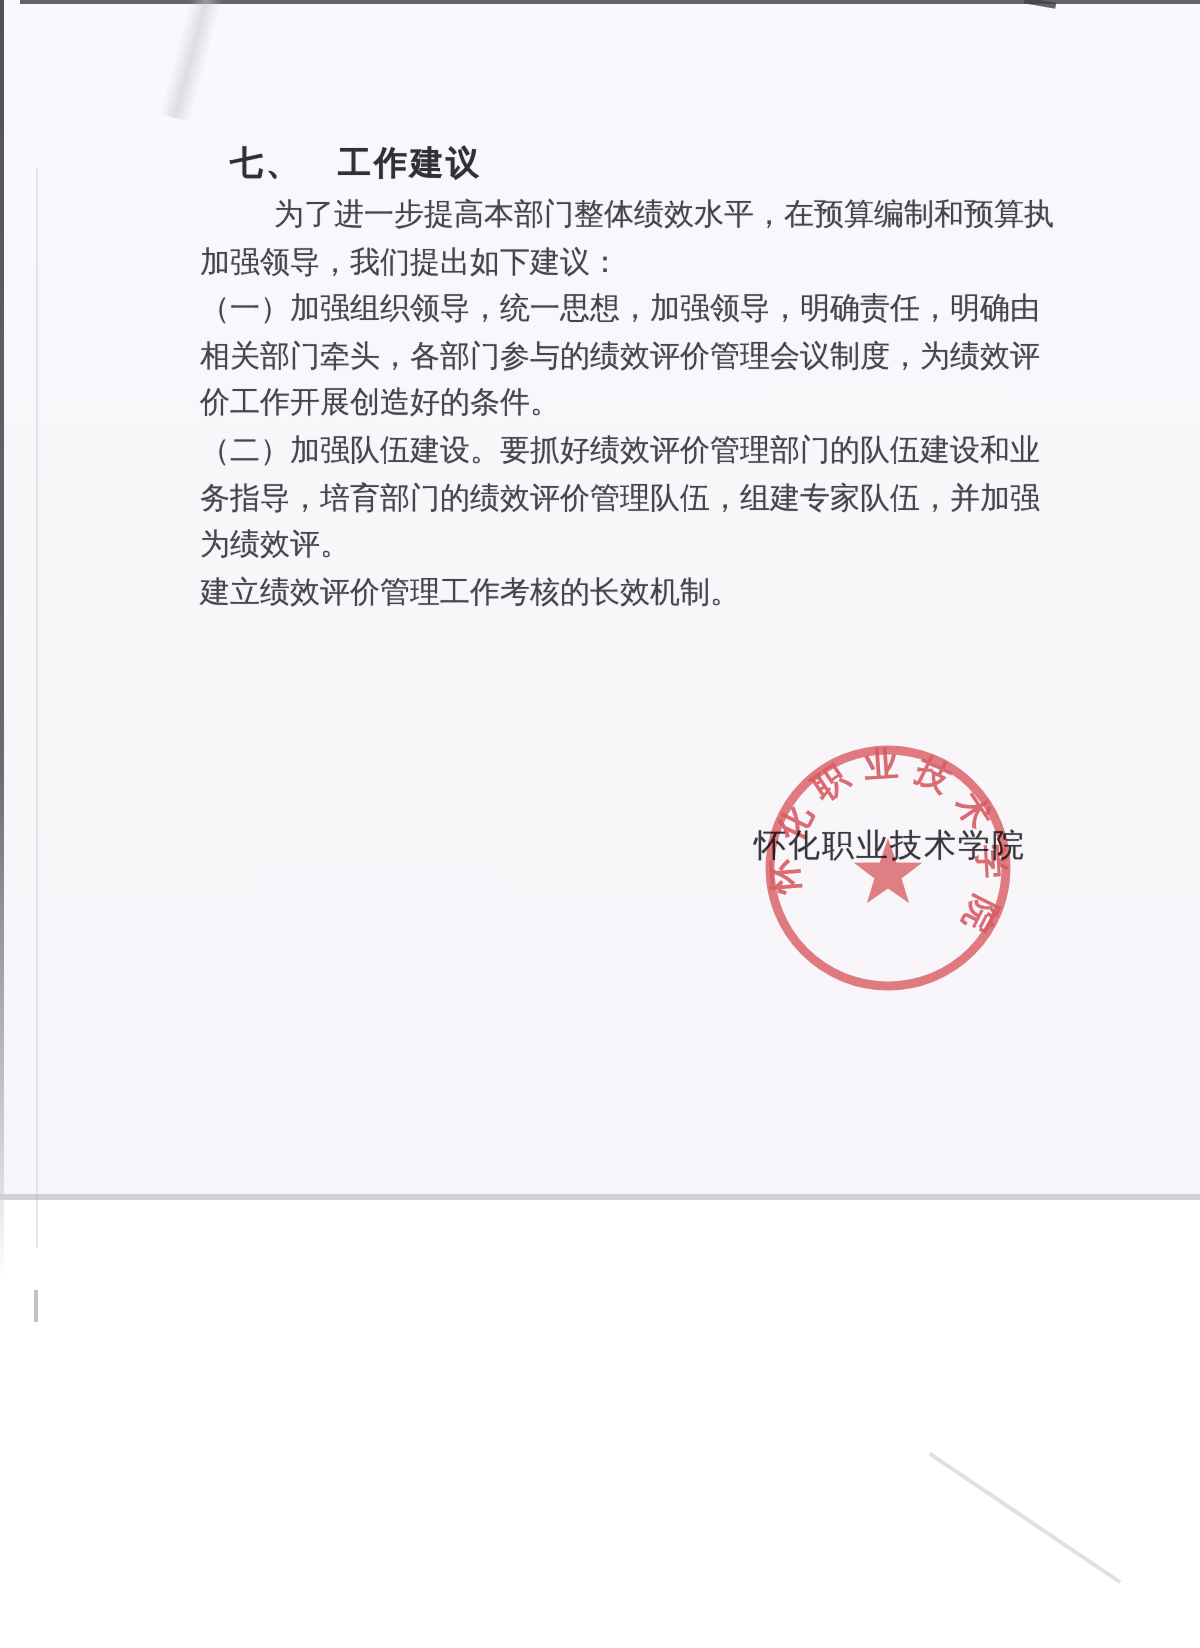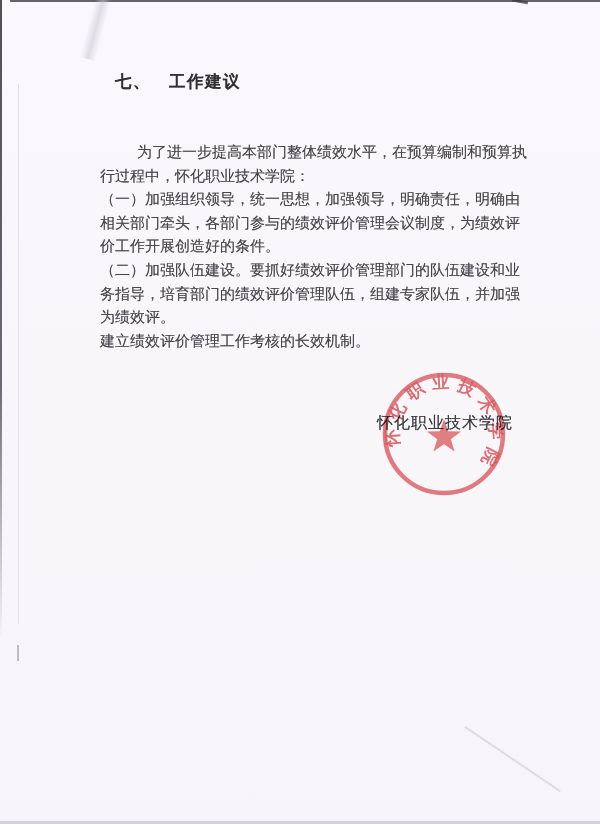--- a/index.html
+++ b/index.html
@@ -7,21 +7,21 @@
     padding: 0;
     width: 600px;
     height: 824px;
     background: #ffffff;
     font-family: "Liberation Serif", "DejaVu Serif", serif;
     overflow: hidden;
   }
   .page {
     position: absolute;
     left: 0; top: 0;
-    width: 600px; height: 824px;
+    width: 600px; height: 600px;
     background: linear-gradient(180deg, #faf8fc 0%, #f9f6fa 55%, #f8f5fa 100%);
   }
   
   .edge-top {
     position: absolute; left: 10px; top: 0; right: 0; height: 2px;
     background: #4a4a50; opacity: .85;
   }
   .corner-mark-right {
     position: absolute; left: 512px; top: 0; width: 16px; height: 3px;
     background: #3e3e44; transform: rotate(10deg); opacity: .8;
@@ -57,21 +57,20 @@
     margin: 0;
     font-size: 16.5px; font-weight: bold; letter-spacing: 1.5px;
     color: #303036;
     white-space: nowrap;
     text-shadow: 0 0 .5px rgba(55,55,65,.6);
   }
   .body-text {
     position: absolute; left: 100px; top: 97px; width: 430px;
     font-size: 15px; line-height: 23.6px; color: #45454b;
     text-shadow: 0 0 .5px rgba(70,70,80,.5);
-    margin-top: 44px;
   }
   .body-text .line { white-space: nowrap; }
   .body-text .line.indent { padding-left: 37px; }
   
   .sig-org {
     position: absolute; left: 377px; top: 413px;
     font-size: 16px; letter-spacing: 1px; color: #38383e;
     white-space: nowrap;
     text-shadow: 0 0 .5px rgba(55,55,65,.55);
   }
@@ -104,21 +103,21 @@
   <div class="edge-bottom"></div>
   <div class="crease-vertical"></div>
   <div class="crease-dash"></div>
   <div class="fold-topleft"></div>
   <div class="fold-bottomright"></div>
 
   <h2 class="heading">七、　工作建议</h2>
 
   <div class="body-text">
     <div class="line indent">为了进一步提高本部门整体绩效水平，在预算编制和预算执</div>
-    <div class="line">行过程中，怀化职业技术学院：</div>
+    <div class="line">加强领导，我们提出如下建议：</div>
     <div class="line">（一）加强组织领导，统一思想，加强领导，明确责任，明确由</div>
     <div class="line">相关部门牵头，各部门参与的绩效评价管理会议制度，为绩效评</div>
     <div class="line">价工作开展创造好的条件。</div>
     <div class="line">（二）加强队伍建设。要抓好绩效评价管理部门的队伍建设和业</div>
     <div class="line">务指导，培育部门的绩效评价管理队伍，组建专家队伍，并加强</div>
     <div class="line">为绩效评。</div>
     <div class="line">建立绩效评价管理工作考核的长效机制。</div>
   </div>
 
   <div class="sig-org">怀化职业技术学院</div>

